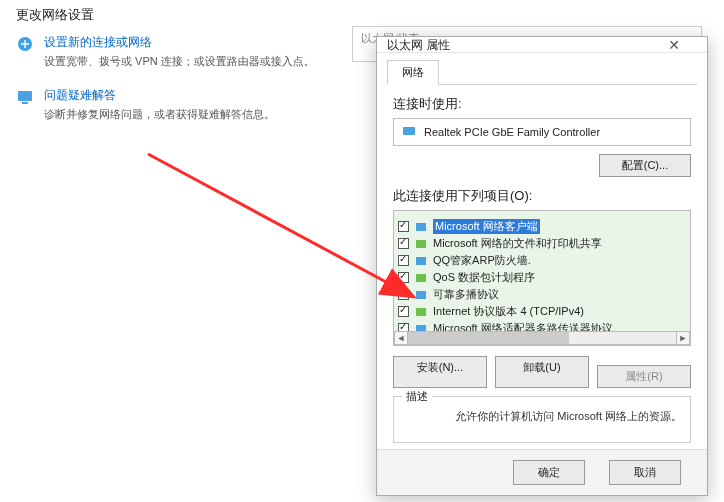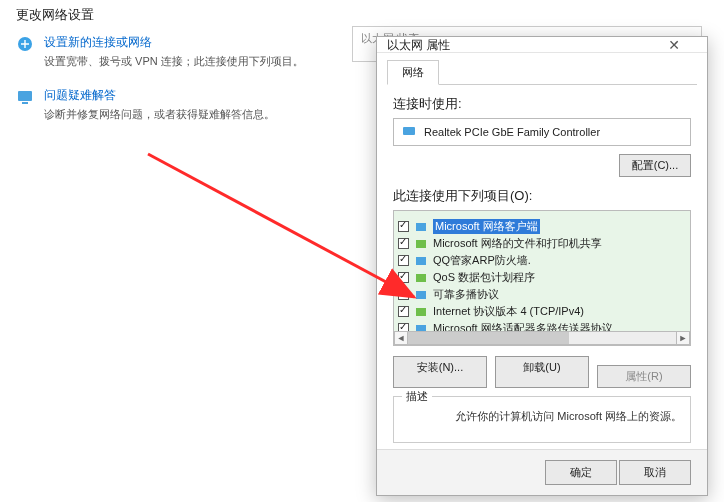--- a/index.html
+++ b/index.html
@@ -24,63 +24,63 @@
   .dlg-titlebar .x { width: 30px; text-align: center; font-size: 14px; color: #555; }
   .dlg-body { flex: 1; padding: 6px 10px 0 10px; }
   .tabs { display: flex; border-bottom: 1px solid #ccc; }
   .tab { padding: 4px 14px; border: 1px solid #ccc; border-bottom: 1px solid #fff; background: #fff; position: relative; top: 1px; font-size: 11px; font-family: Liberation Serif, serif; }
   .tabpanel { padding: 10px 6px 4px 6px; }
   .lbl { font-size: 13px; margin-bottom: 5px; }
   .conn-box { border: 1px solid #bbb; padding: 6px 8px; display: flex; align-items: center; gap: 8px; font-size: 11px; }
   .btn { border: 1px solid #999; background: #eaeaea; font-size: 11px; padding: 3px 0; text-align: center; }
   .btn.dis { color: #888; margin-top: 9px; }
   .cfg-row { display: flex; justify-content: flex-end; margin: 8px 0 10px 0; }
-  .cfg-row .btn { width: 72px; }
+  .cfg-row .btn { width: 92px; }
 
   .items-box { border: 1px solid #bbb; background: #e8f5e8; height: 136px; overflow: hidden; position: relative; }
   .items-list { padding: 7px 0; }
   .row { display: flex; align-items: center; height: 17px; padding: 0 4px; font-size: 11px; gap: 6px; }
   .row .cb { width: 11px; height: 11px; border: 1px solid #555; background: #fff; position: relative; flex: 0 0 11px; }
   .row .cb::after { content: "✓"; position: absolute; top: -3px; left: 0; font-size: 10px; color: #222; }
   .row .ii { width: 12px; height: 12px; flex: 0 0 12px; }
   .row.sel .tx { background: #2f7bd9; color: #fff; padding: 0 2px; }
   .hscroll { position: absolute; bottom: 0; left: 0; right: 0; height: 14px; background: #eee; display: flex; }
   .hscroll .ar { width: 14px; height: 14px; border: 1px solid #bbb; background: #f5f5f5; text-align: center; font-size: 9px; line-height: 12px; color: #666; }
   .hscroll .track { flex: 1; border-top: 1px solid #bbb; border-bottom: 1px solid #bbb; position: relative; }
   .hscroll .thumb { position: absolute; left: 0; top: 0; bottom: 0; width: 60%; background: #ccc; }
 
   .triple { display: flex; gap: 8px; margin: 10px 0 8px 0; }
   .triple .btn { flex: 1; }
 
   .desc-group { border: 1px solid #ccc; padding: 12px 8px 18px 8px; position: relative; margin-top: 4px; text-align: right; }
   .desc-group .legend { position: absolute; top: -8px; left: 8px; background: #fff; padding: 0 4px; font-size: 11px; }
   .desc-group .txt { font-size: 11px; color: #333; }
 
-  .dlg-footer { display: flex; justify-content: flex-end; gap: 2px; padding: 10px 16px; border-top: 1px solid #ddd; background: #f3f3f3; }
+  .dlg-footer { display: flex; justify-content: flex-end; gap: 24px; padding: 10px 26px; border-top: 1px solid #ddd; background: #f3f3f3; }
   .dlg-footer .btn { width: 72px; padding: 4px 0; }
 
   
   .arrow-svg { position: absolute; left: 0; top: 0; width: 724px; height: 502px; z-index: 20; pointer-events: none; }
 </style>
 </head>
 <body>
 
 <div class="left-panel">
   <div class="sec-title">更改网络设置</div>
 
   <div class="action">
     <div class="ic">
       <svg viewBox="0 0 18 18">
           <circle cx="9" cy="9" r="7" fill="#3ba2e6"></circle>
           <path d="M5 9h8M9 5v8" stroke="#fff" stroke-width="1.4"></path>
         </svg>
     </div>
     <div>
       <div class="hd">设置新的连接或网络</div>
-      <div class="sub">设置宽带、拨号或 VPN 连接；此连接使用下列项目。</div>
+      <div class="sub">设置宽带、拨号或 VPN 连接；或设置路由器或接入点。</div>
     </div>
   </div>
 
   <div class="action">
     <div class="ic">
       <svg viewBox="0 0 18 18">
           <rect x="2" y="3" width="14" height="10" rx="1" fill="#4aa3e0"></rect>
           <rect x="6" y="14" width="6" height="2" fill="#4aa3e0"></rect>
         </svg>
     </div>

